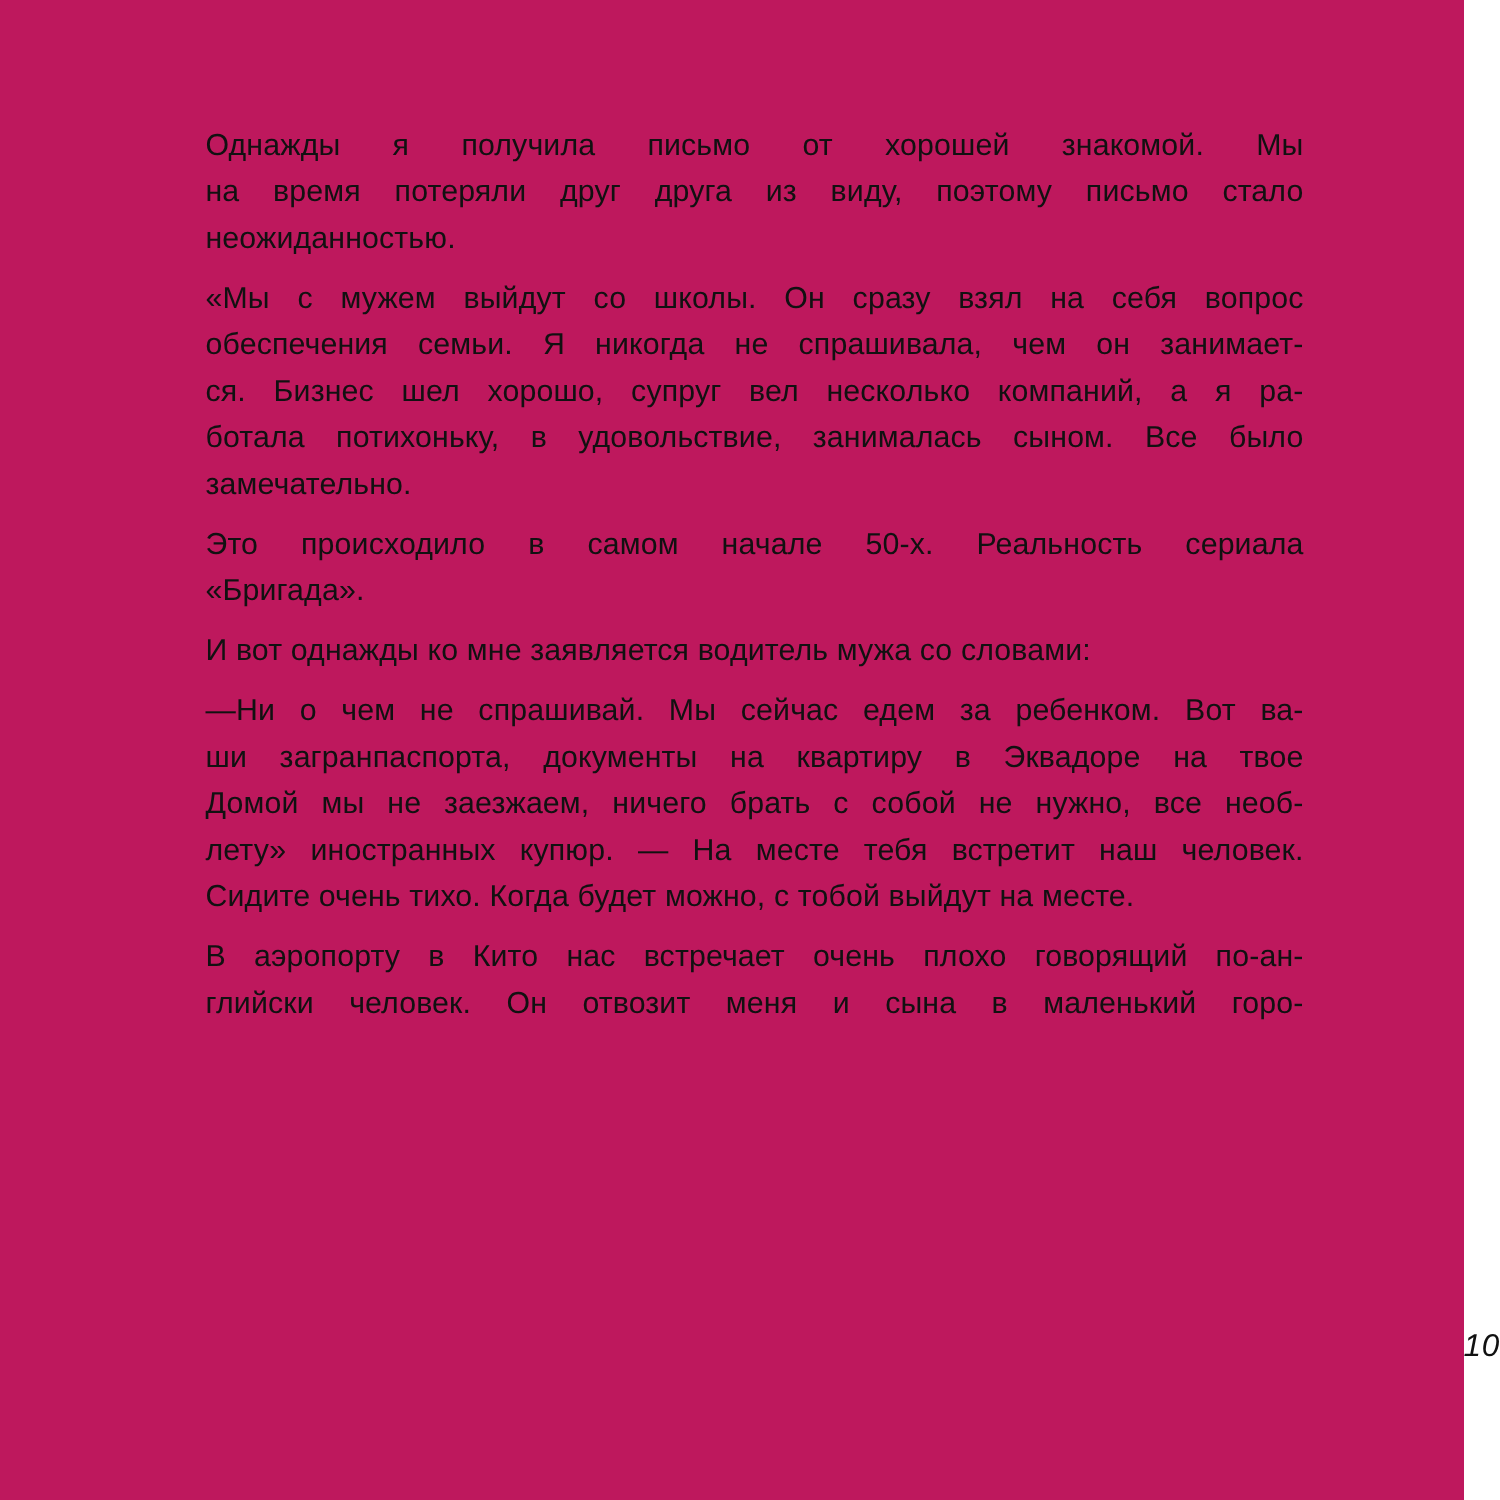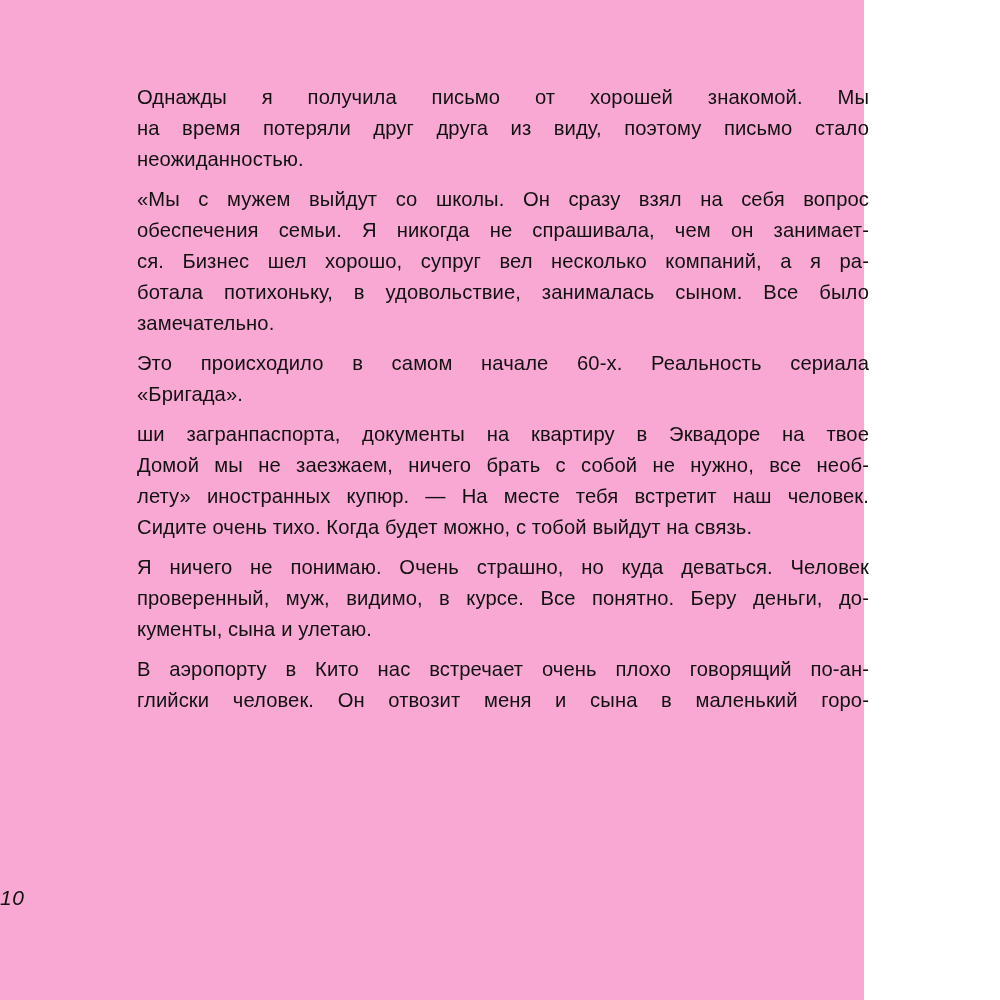--- a/index.html
+++ b/index.html
@@ -8,23 +8,23 @@
   }
   body {
     width: 1000px;
     height: 1000px;
     background: #ffffff;
     font-family: "Liberation Sans", sans-serif;
     overflow: hidden;
   }
   .page {
     position: relative;
-    width: 864px;
+    width: 976px;
     height: 1000px;
-    background: #f9a8d4;
+    background: #be185d;
   }
   .text-column {
     position: absolute;
     left: 137px;
     top: 82px;
     width: 732px;
   }
   .para {
     margin: 0 0 9px 0;
     padding: 0;
@@ -44,21 +44,21 @@
   }
   .para .line.last {
     text-align: left;
     text-align-last: left;
   }
   .page-number {
     position: absolute;
     left: 0;
     top: 886px;
     width: 1000px;
-    text-align: left;
+    text-align: right;
     font-size: 21px;
     font-style: italic;
     color: #111111;
     font-family: "Liberation Sans", sans-serif;
     letter-spacing: 0.5px;
   }
 </style>
 </head>
 <body>
 
@@ -74,37 +74,36 @@
 
     <p class="para">
       <span class="line">«Мы с мужем выйдут со школы. Он сразу взял на себя вопрос</span>
       <span class="line">обеспечения семьи. Я никогда не спрашивала, чем он занимает-</span>
       <span class="line">ся. Бизнес шел хорошо, супруг вел несколько компаний, а я ра-</span>
       <span class="line">ботала потихоньку, в удовольствие, занималась сыном. Все было</span>
       <span class="line last">замечательно.</span>
     </p>
 
     <p class="para">
-      <span class="line">Это происходило в самом начале 60-х. Реальность сериала</span>
+      <span class="line">Это происходило в самом начале 50-х. Реальность сериала</span>
       <span class="line last">«Бригада».</span>
     </p>
 
+    <p class="para">
+      <span class="line last">И вот однажды ко мне заявляется водитель мужа со словами:</span>
+    </p>
 
     <p class="para">
+      <span class="line">—Ни о чем не спрашивай. Мы сейчас едем за ребенком. Вот ва-</span>
       <span class="line">ши загранпаспорта, документы на квартиру в Эквадоре на твое</span>
       <span class="line">Домой мы не заезжаем, ничего брать с собой не нужно, все необ-</span>
       <span class="line">лету» иностранных купюр. — На месте тебя встретит наш человек.</span>
-      <span class="line last">Сидите очень тихо. Когда будет можно, с тобой выйдут на связь.</span>
+      <span class="line last">Сидите очень тихо. Когда будет можно, с тобой выйдут на месте.</span>
     </p>
 
-    <p class="para">
-      <span class="line">Я ничего не понимаю. Очень страшно, но куда деваться. Человек</span>
-      <span class="line">проверенный, муж, видимо, в курсе. Все понятно. Беру деньги, до-</span>
-      <span class="line last">кументы, сына и улетаю.</span>
-    </p>
 
     <p class="para">
       <span class="line">В аэропорту в Кито нас встречает очень плохо говорящий по-ан-</span>
       <span class="line">глийски человек. Он отвозит меня и сына в маленький горо-</span>
     </p>
 
   </div>
 
   <div class="page-number">10</div>
 

